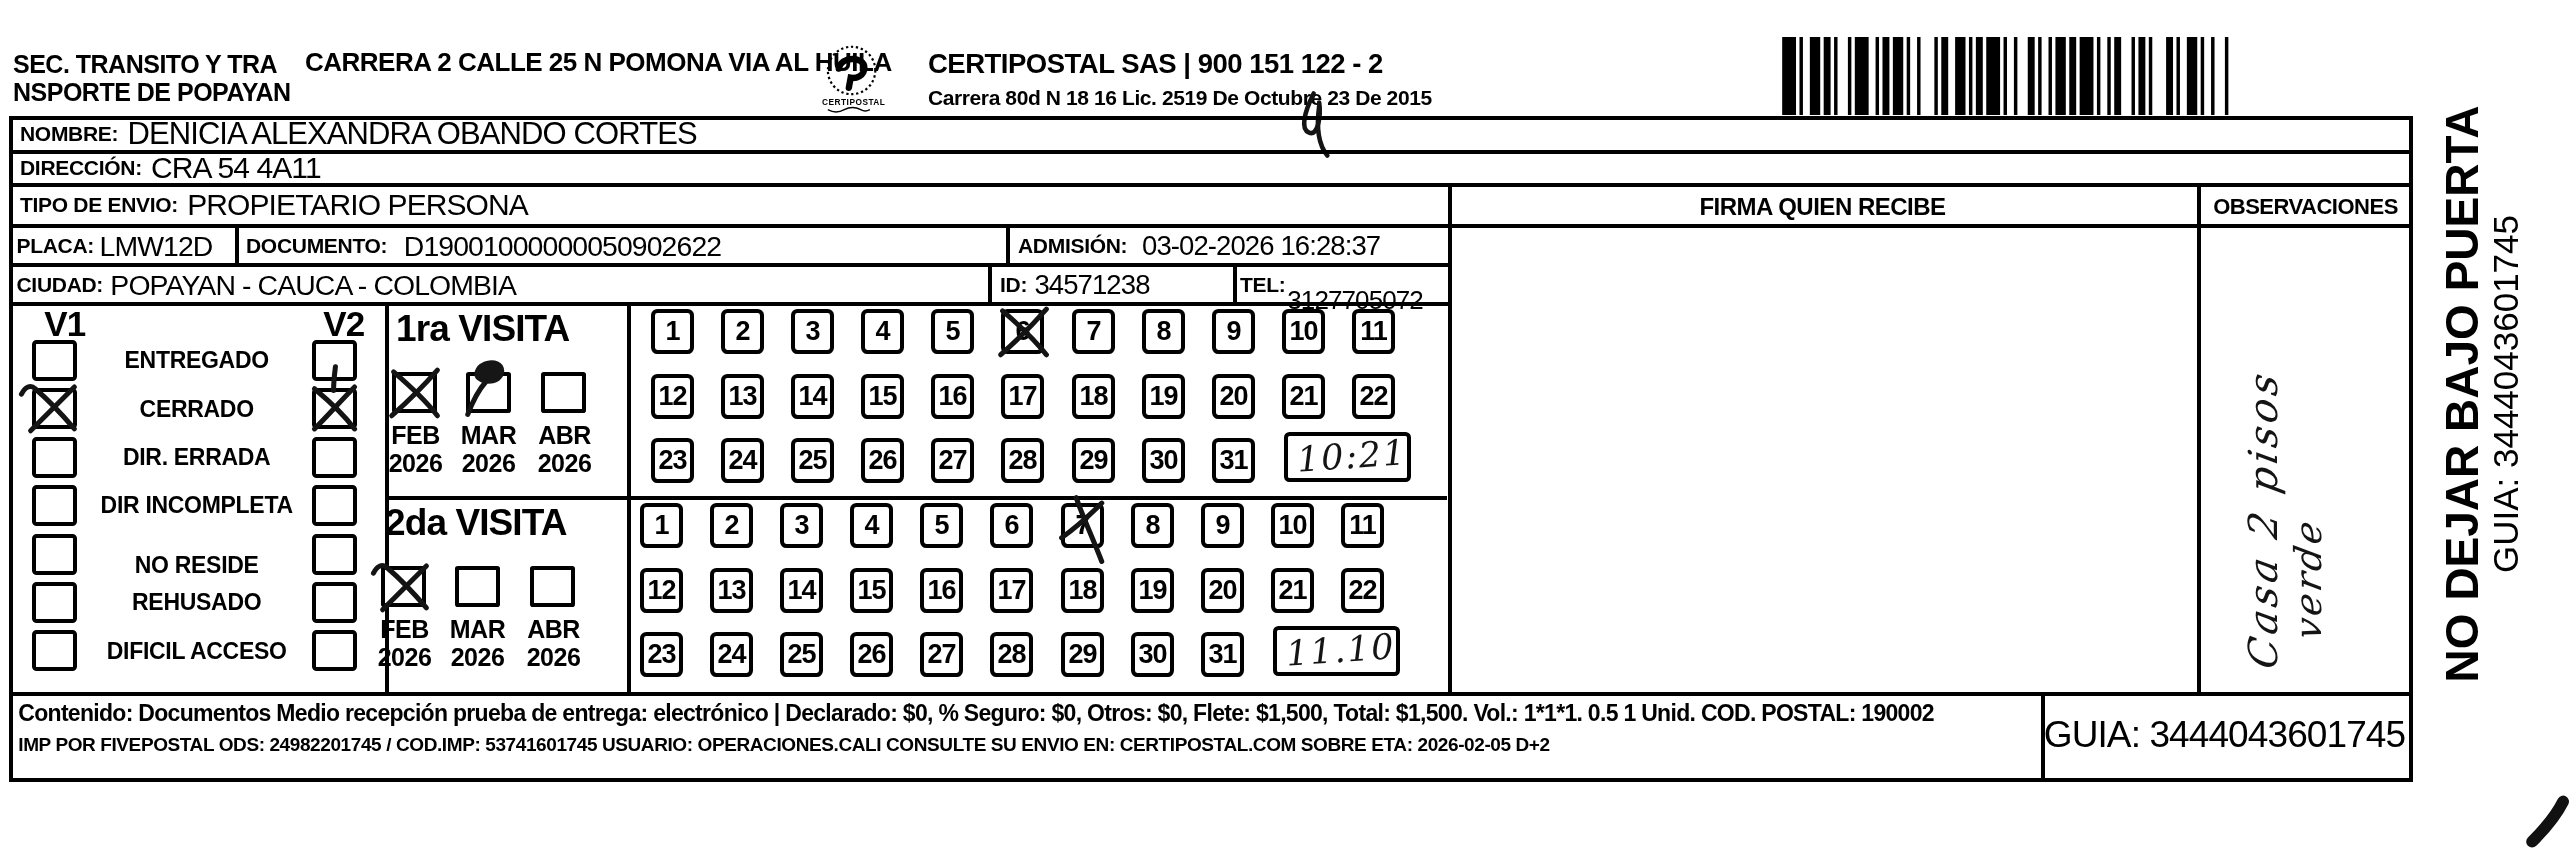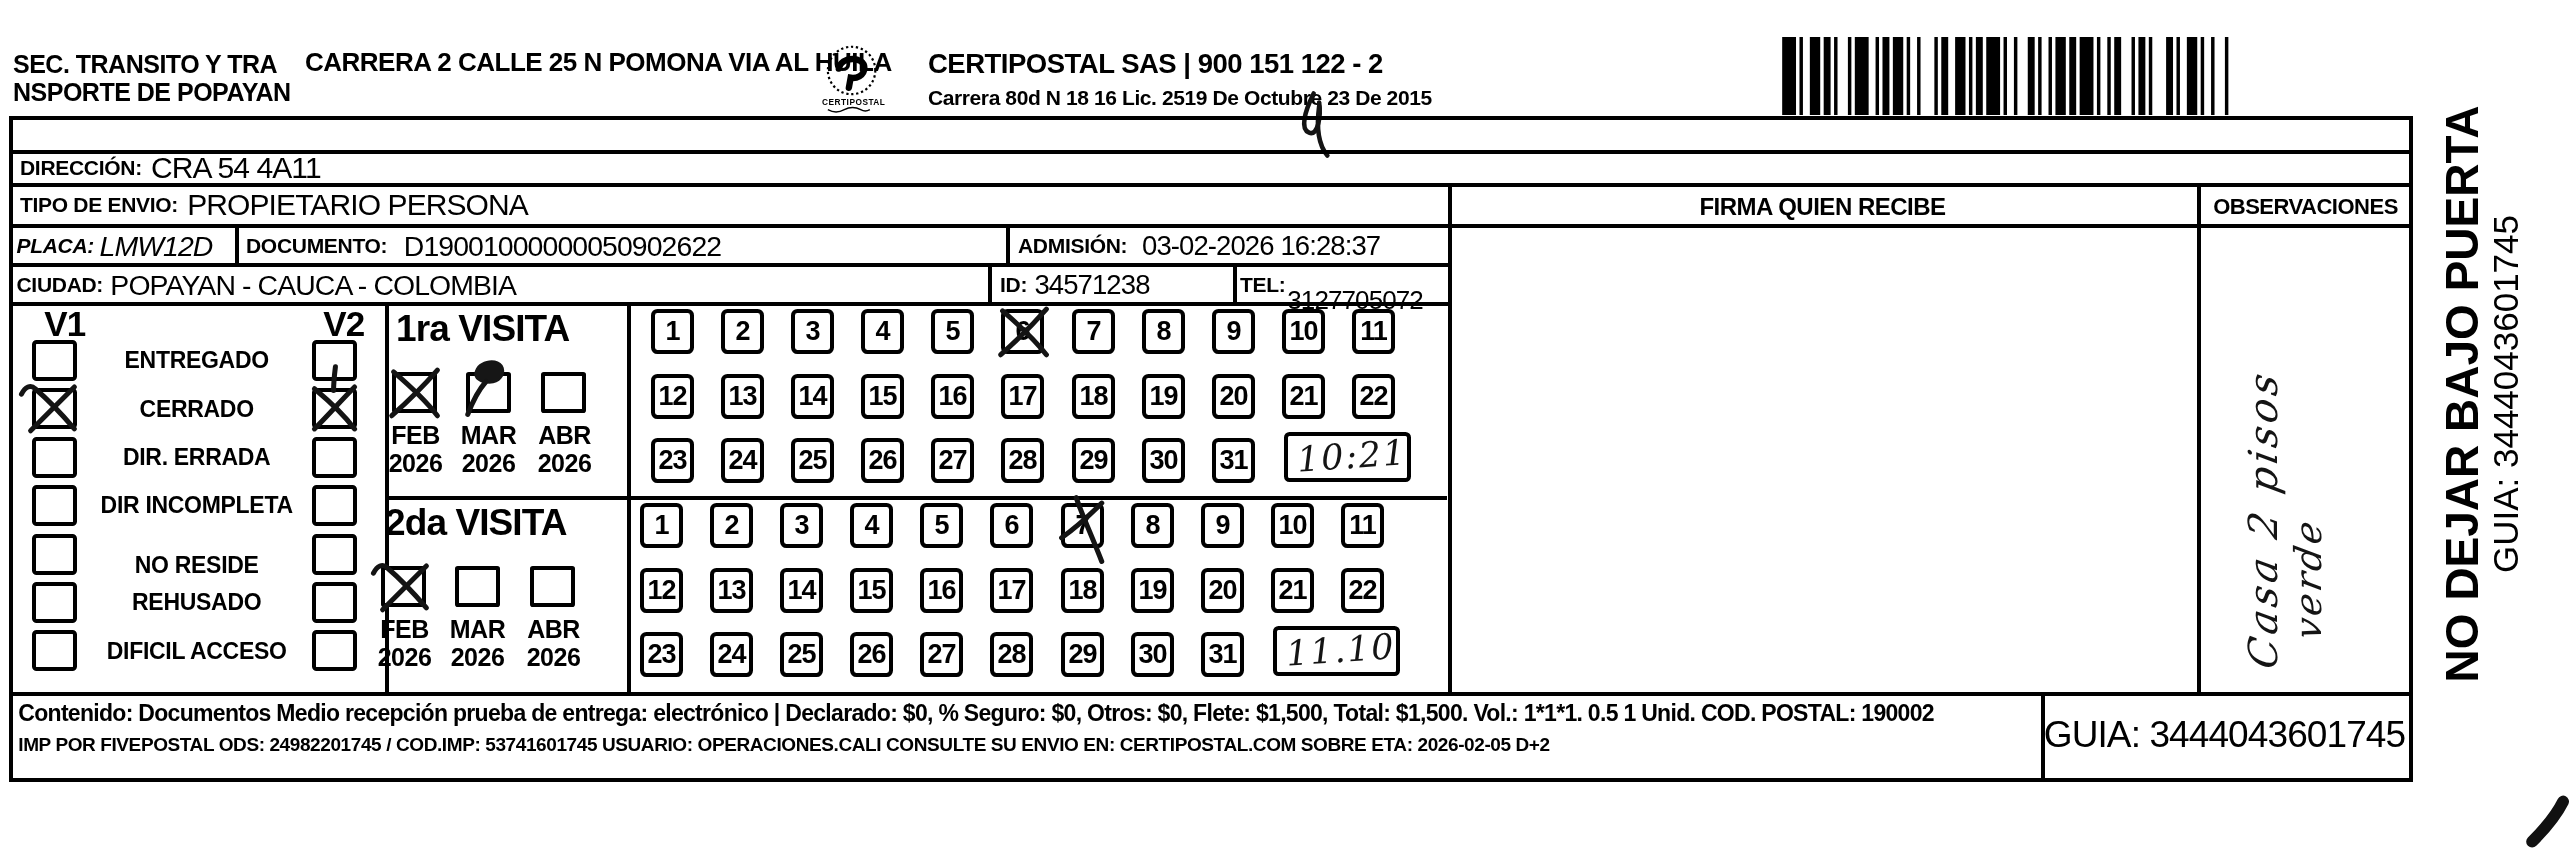--- a/index.html
+++ b/index.html
@@ -131,35 +131,39 @@
   <div class="vline" style="left:1448px;top:183px;height:512px;"></div>
   <div class="vline" style="left:2197px;top:183px;height:512px;"></div>
   <div class="vline" style="left:235px;top:224px;height:43px;"></div>
   <div class="vline" style="left:1006px;top:224px;height:43px;"></div>
   <div class="vline" style="left:988px;top:263px;height:42px;"></div>
   <div class="vline" style="left:1233px;top:263px;height:42px;"></div>
   <div class="vline" style="left:385px;top:302px;height:394px;"></div>
   <div class="vline" style="left:627px;top:302px;height:394px;"></div>
   <div class="vline" style="left:2041px;top:692px;height:90px;"></div>
 
+  <div class="row" style="left:20px;top:118px;height:32px;">
+    <span class="flabel">NOMBRE:</span>
+    <span class="fval" style="font-size:31px;">DENICIA ALEXANDRA OBANDO CORTES</span>
+  </div>
 
   <div class="row" style="left:20px;top:153px;height:29px;">
     <span class="flabel">DIRECCIÓN:</span>
     <span class="fval" style="font-size:30px;">CRA 54 4A11</span>
   </div>
 
   <div class="row" style="left:20px;top:186px;height:37px;">
     <span class="flabel">TIPO DE ENVIO:</span>
     <span class="fval" style="font-size:30px;">PROPIETARIO PERSONA</span>
   </div>
 
   <div class="sec-hdr" style="left:1448px;top:193px;width:749px;">FIRMA QUIEN RECIBE</div>
   <div class="sec-hdr" style="left:2200px;top:194px;width:211px;font-size:22px;">OBSERVACIONES</div>
 
-  <div class="row" style="left:16.5px;top:228px;height:36px;gap:5.5px;font-style:italic;">
+  <div class="row" style="left:16.5px;top:228px;height:36px;gap:5.5px;">
     <span class="flabel">PLACA:</span>
     <span class="fval" style="font-size:28.4px;">LMW12D</span>
   </div>
   <div class="row" style="left:246px;top:228px;height:36px;gap:16.5px;">
     <span class="flabel">DOCUMENTO:</span>
     <span class="fval" style="font-size:28.4px;">D19001000000050902622</span>
   </div>
   <div class="row" style="left:1018px;top:228px;height:36px;gap:14.7px;">
     <span class="flabel">ADMISIÓN:</span>
     <span class="fval" style="font-size:27.5px;">03-02-2026 16:28:37</span>

